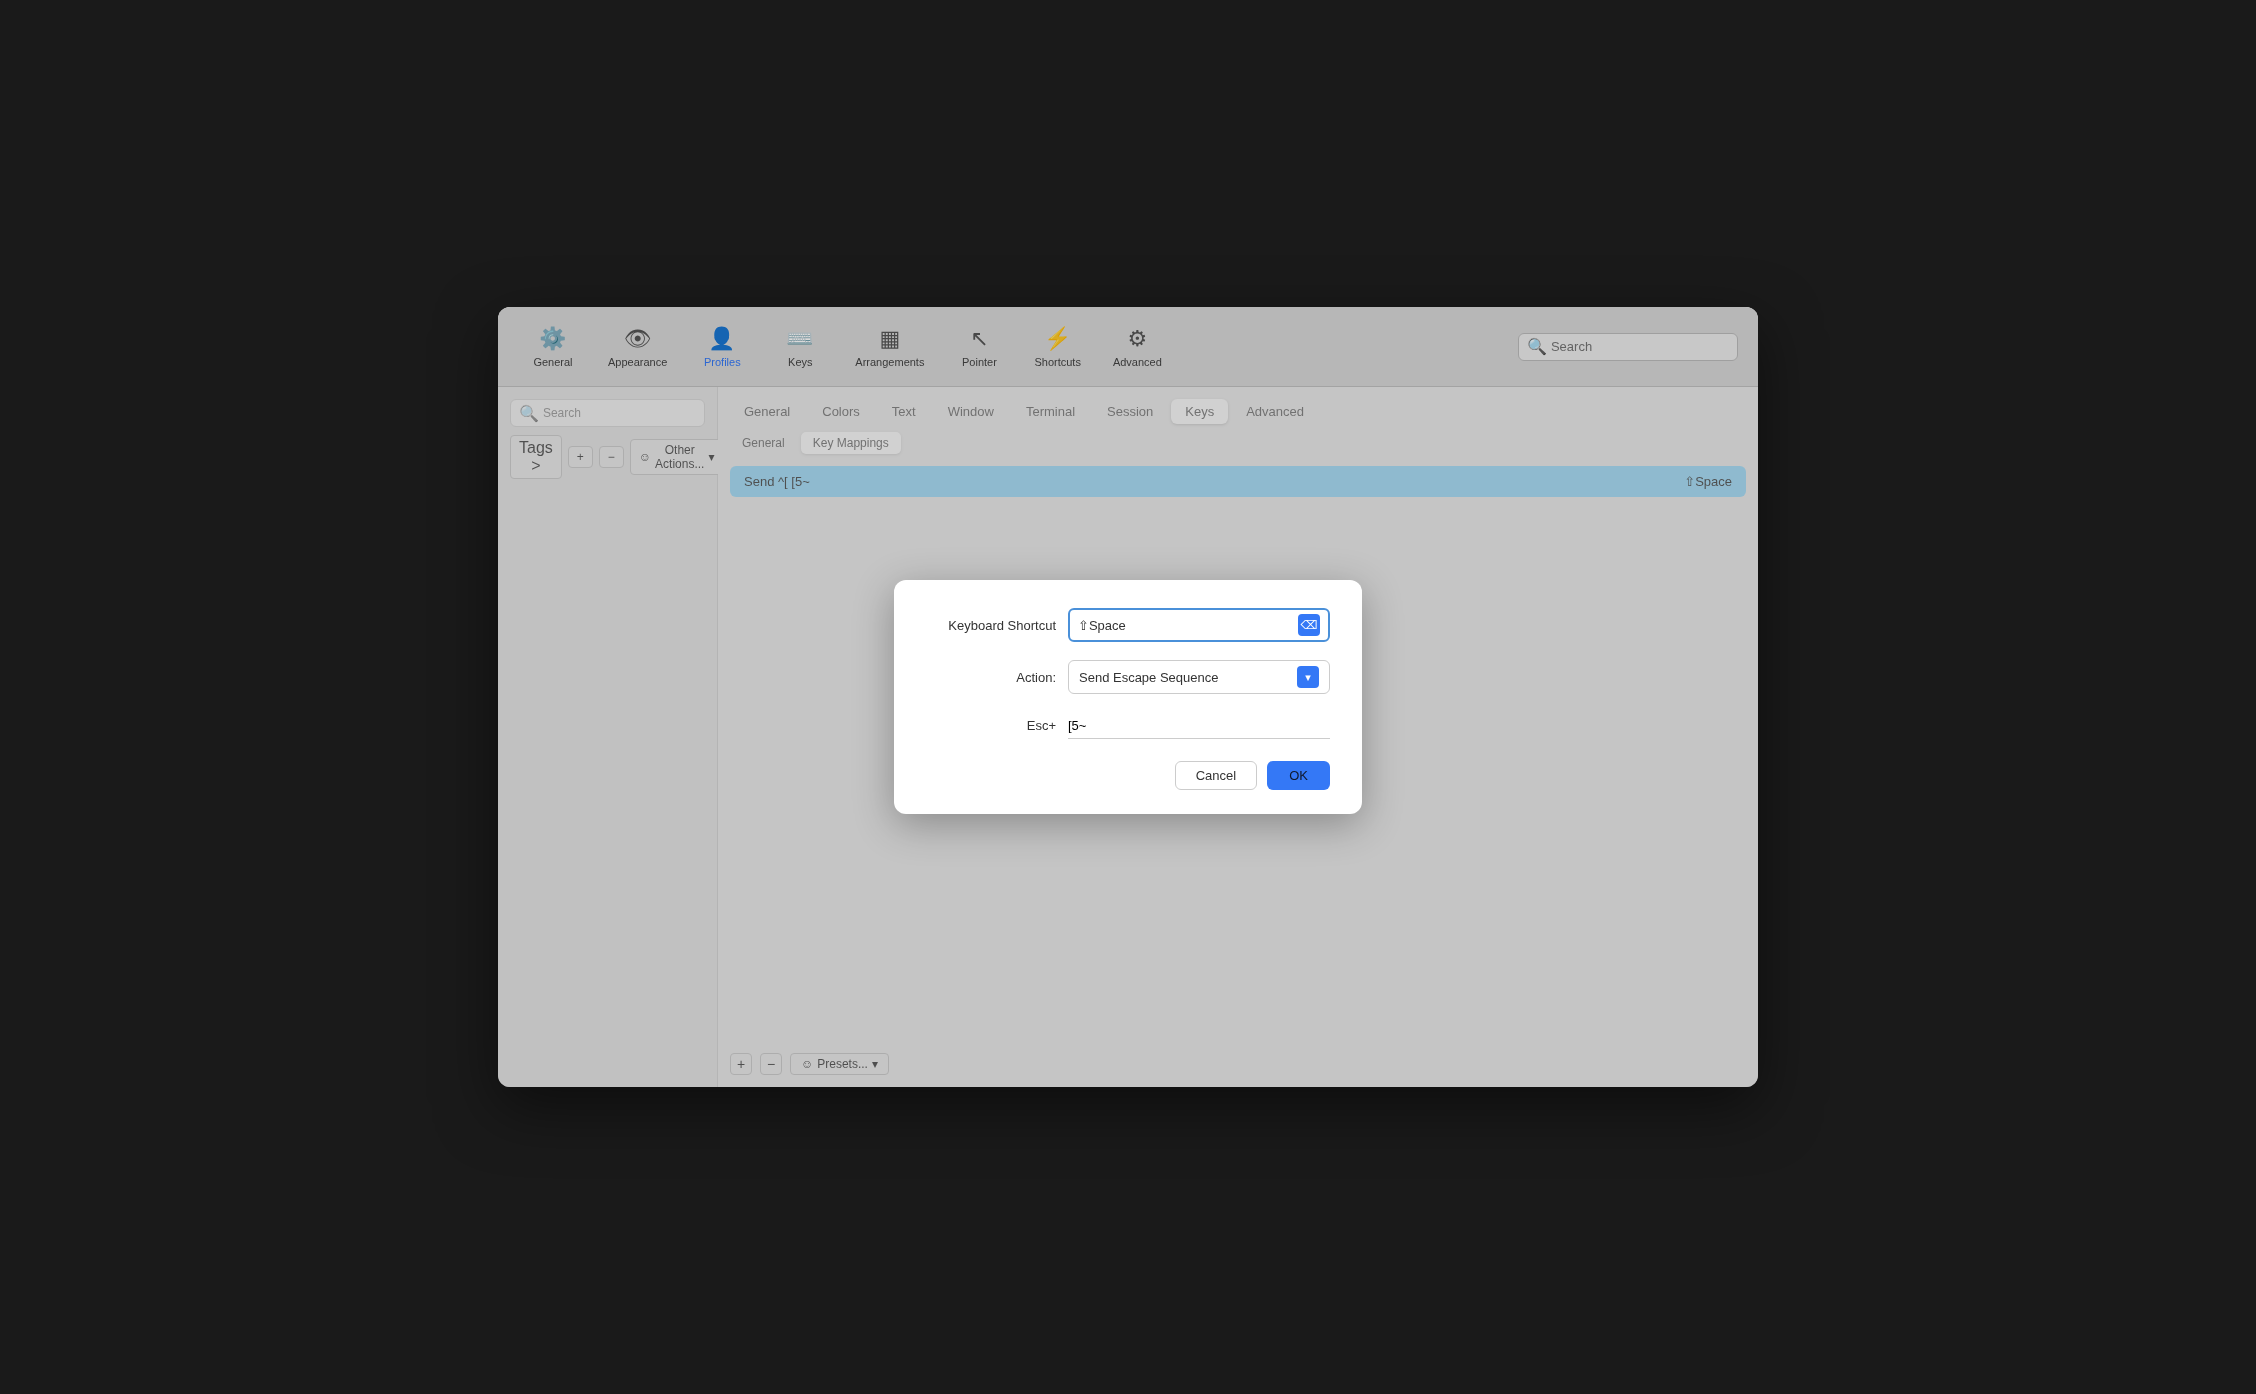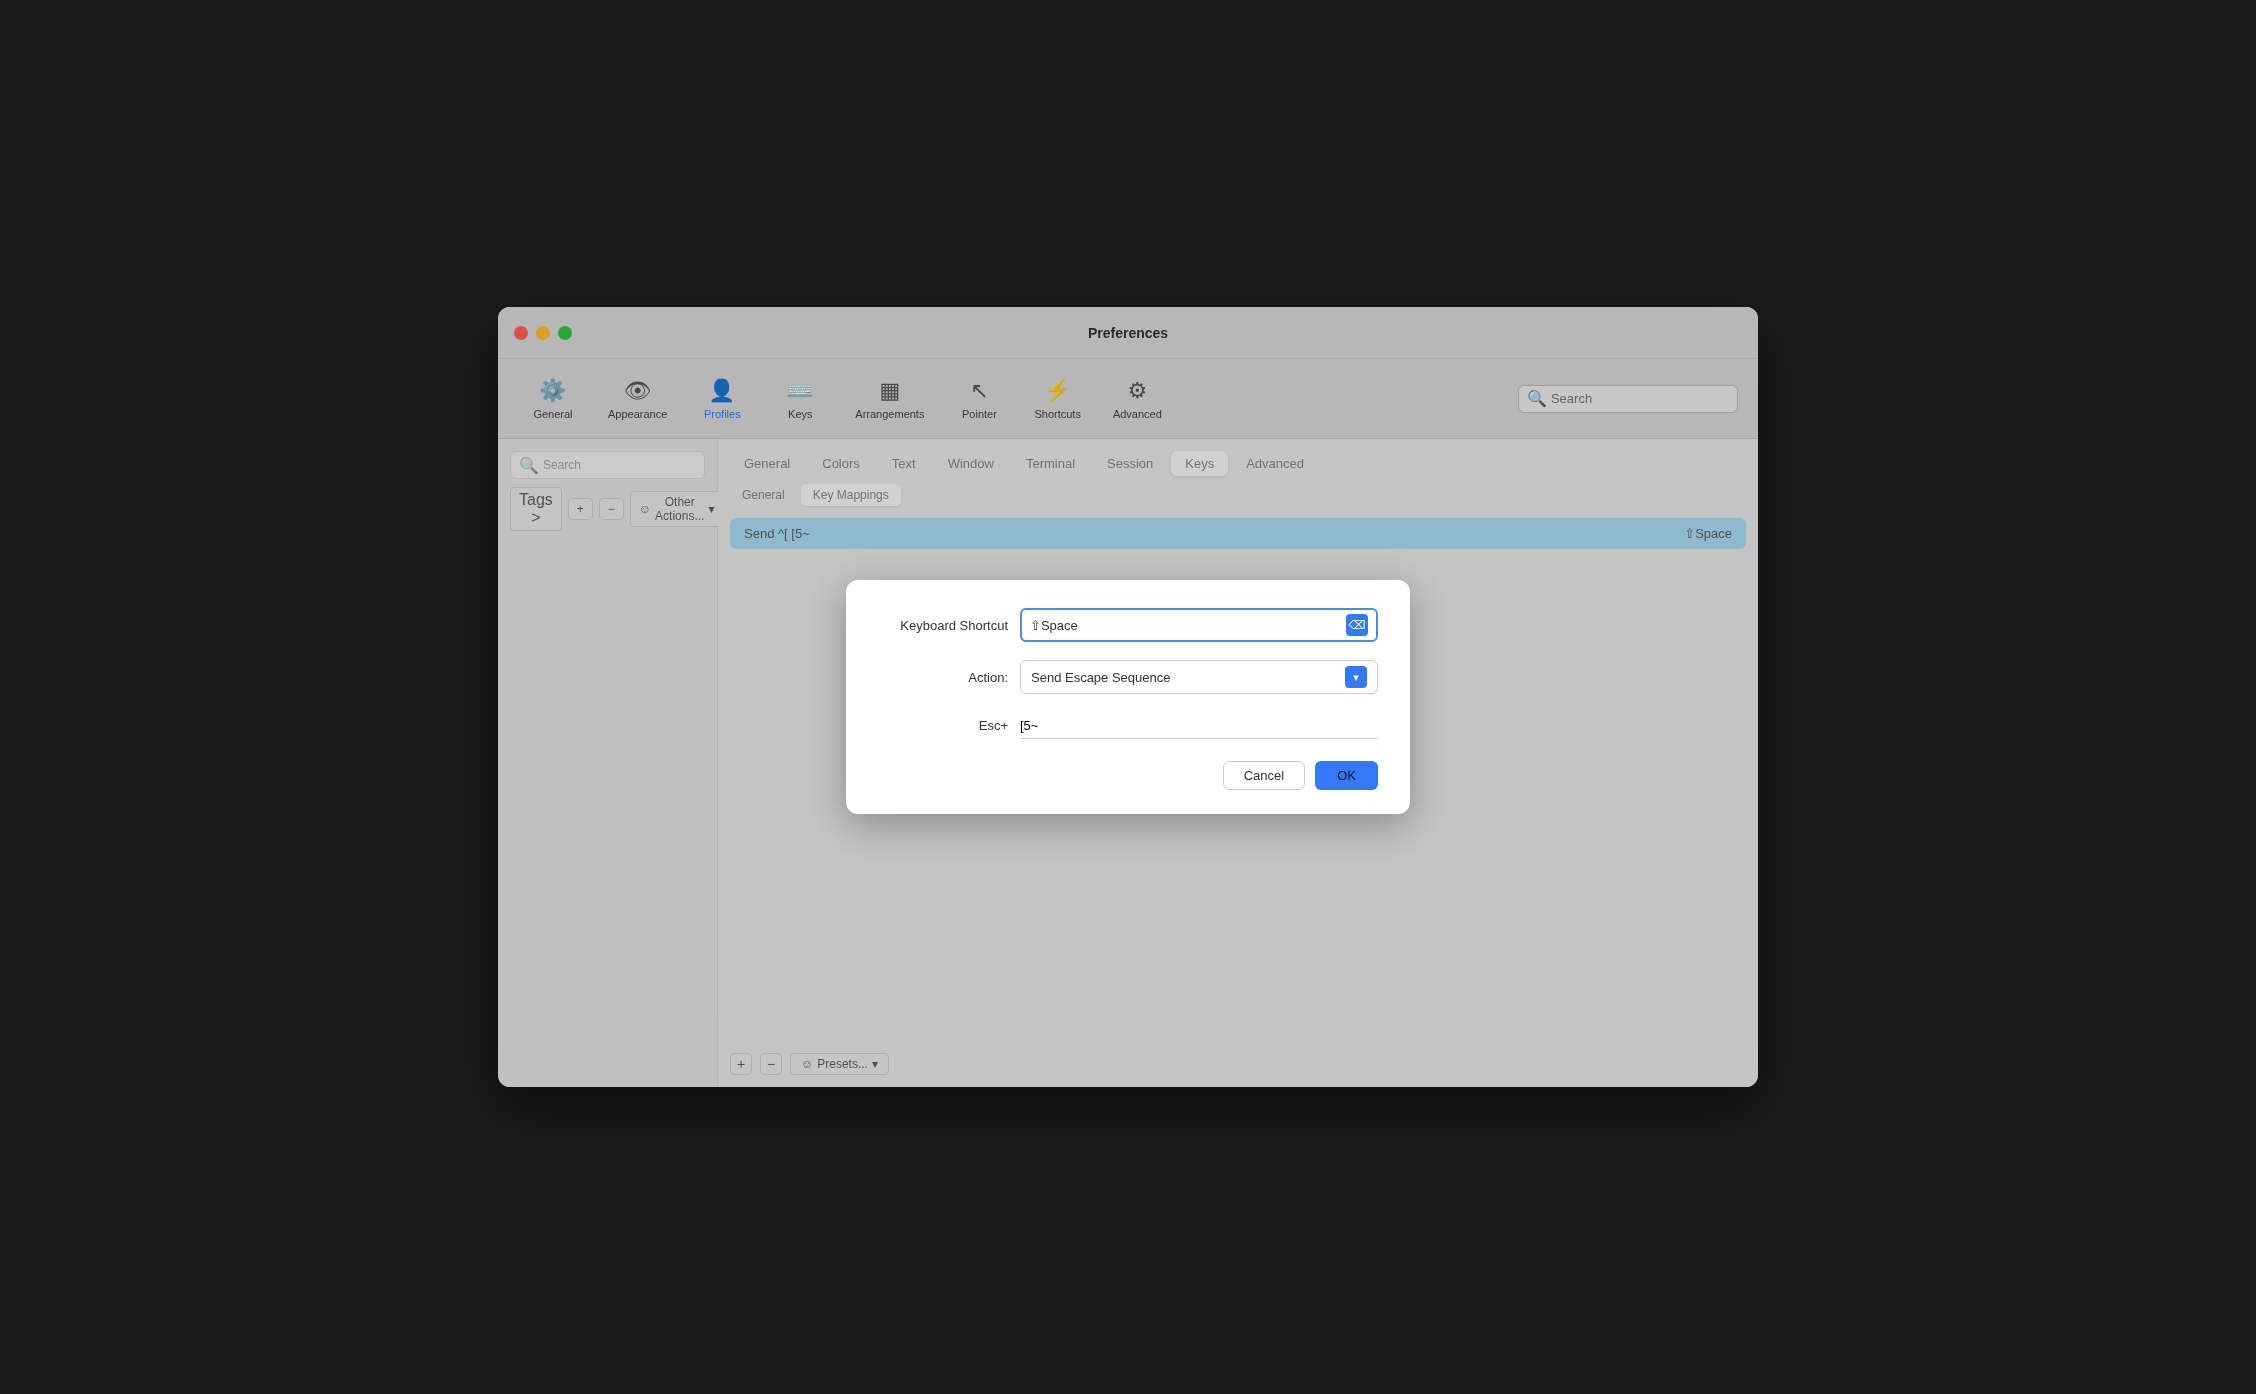--- a/index.html
+++ b/index.html
@@ -305,21 +305,21 @@
       align-items: center;
       justify-content: center;
       z-index: 100;
     }
 
     
     .dialog {
       background: white;
       border-radius: 12px;
       box-shadow: 0 10px 40px rgba(0,0,0,0.3);
-      width: 564px;
+      width: 468px;
       padding: 28px 32px 24px;
       display: flex;
       flex-direction: column;
       gap: 18px;
     }
     .dialog-row {
       display: flex;
       align-items: center;
       gap: 12px;
     }
@@ -420,28 +420,20 @@
       font-weight: 500;
     }
 
     .star-icon { color: #888; margin-right: 4px; }
   </style>
 </head>
 <body>
 
 <div class="window">
 
-  <div class="titlebar">
-    <div class="traffic-lights">
-      <div class="traffic-light close"></div>
-      <div class="traffic-light minimize"></div>
-      <div class="traffic-light maximize"></div>
-    </div>
-    <span class="titlebar-title">Preferences</span>
-  </div>
 
   <div class="toolbar">
     <div class="toolbar-item">
       <span class="toolbar-icon">⚙️</span>
       <span class="toolbar-label">General</span>
     </div>
     <div class="toolbar-item">
       <span class="toolbar-icon">👁</span>
       <span class="toolbar-label">Appearance</span>
     </div>

